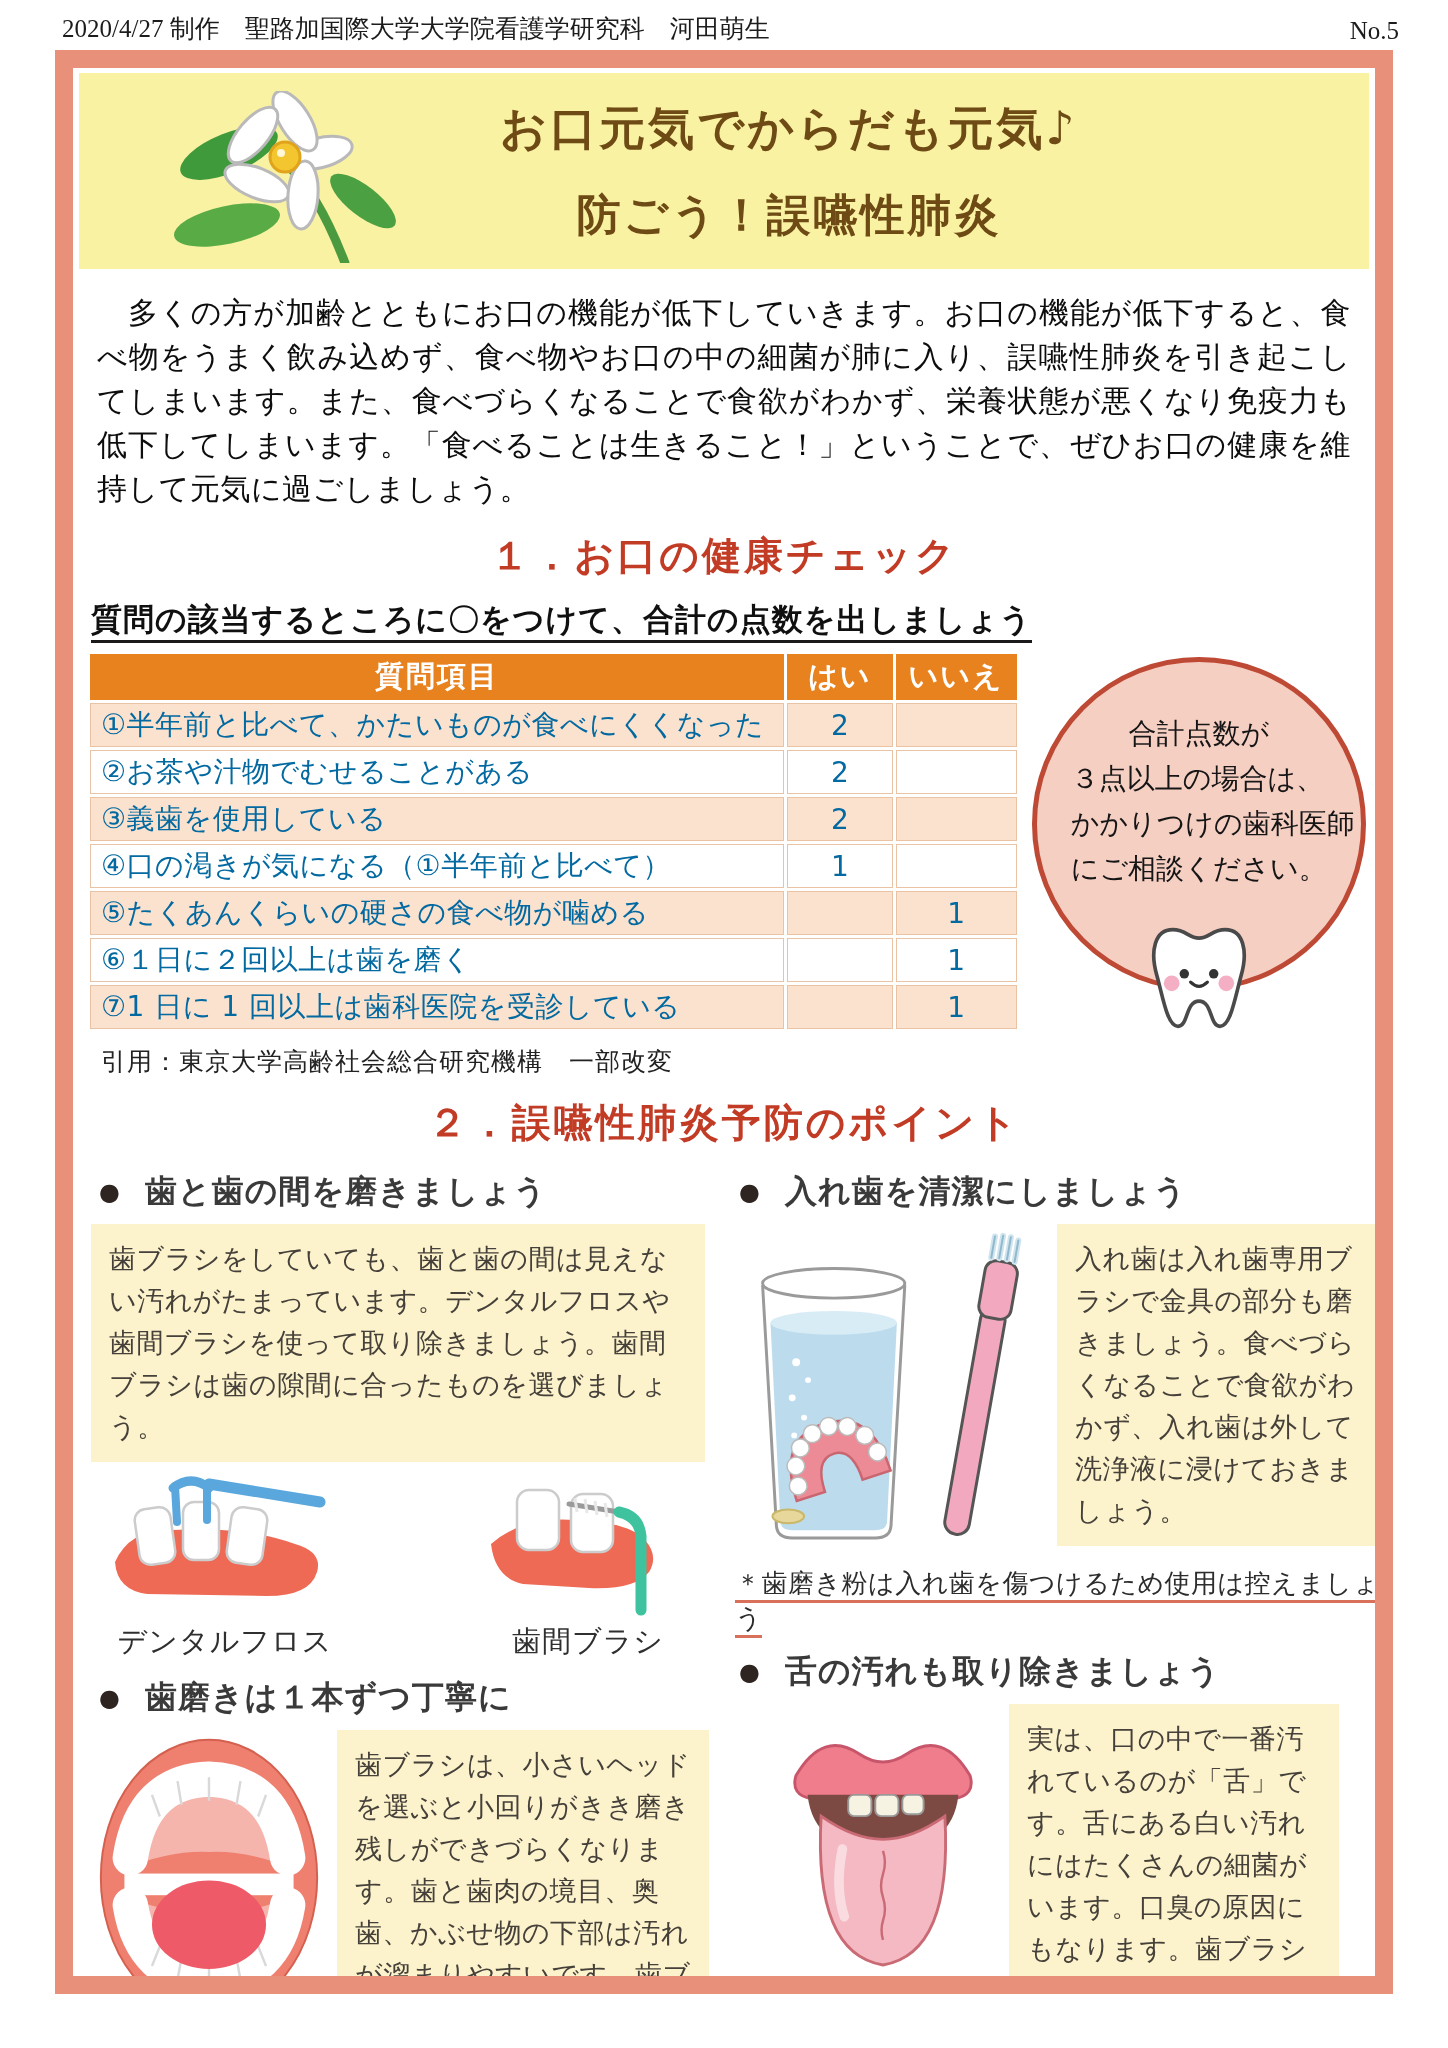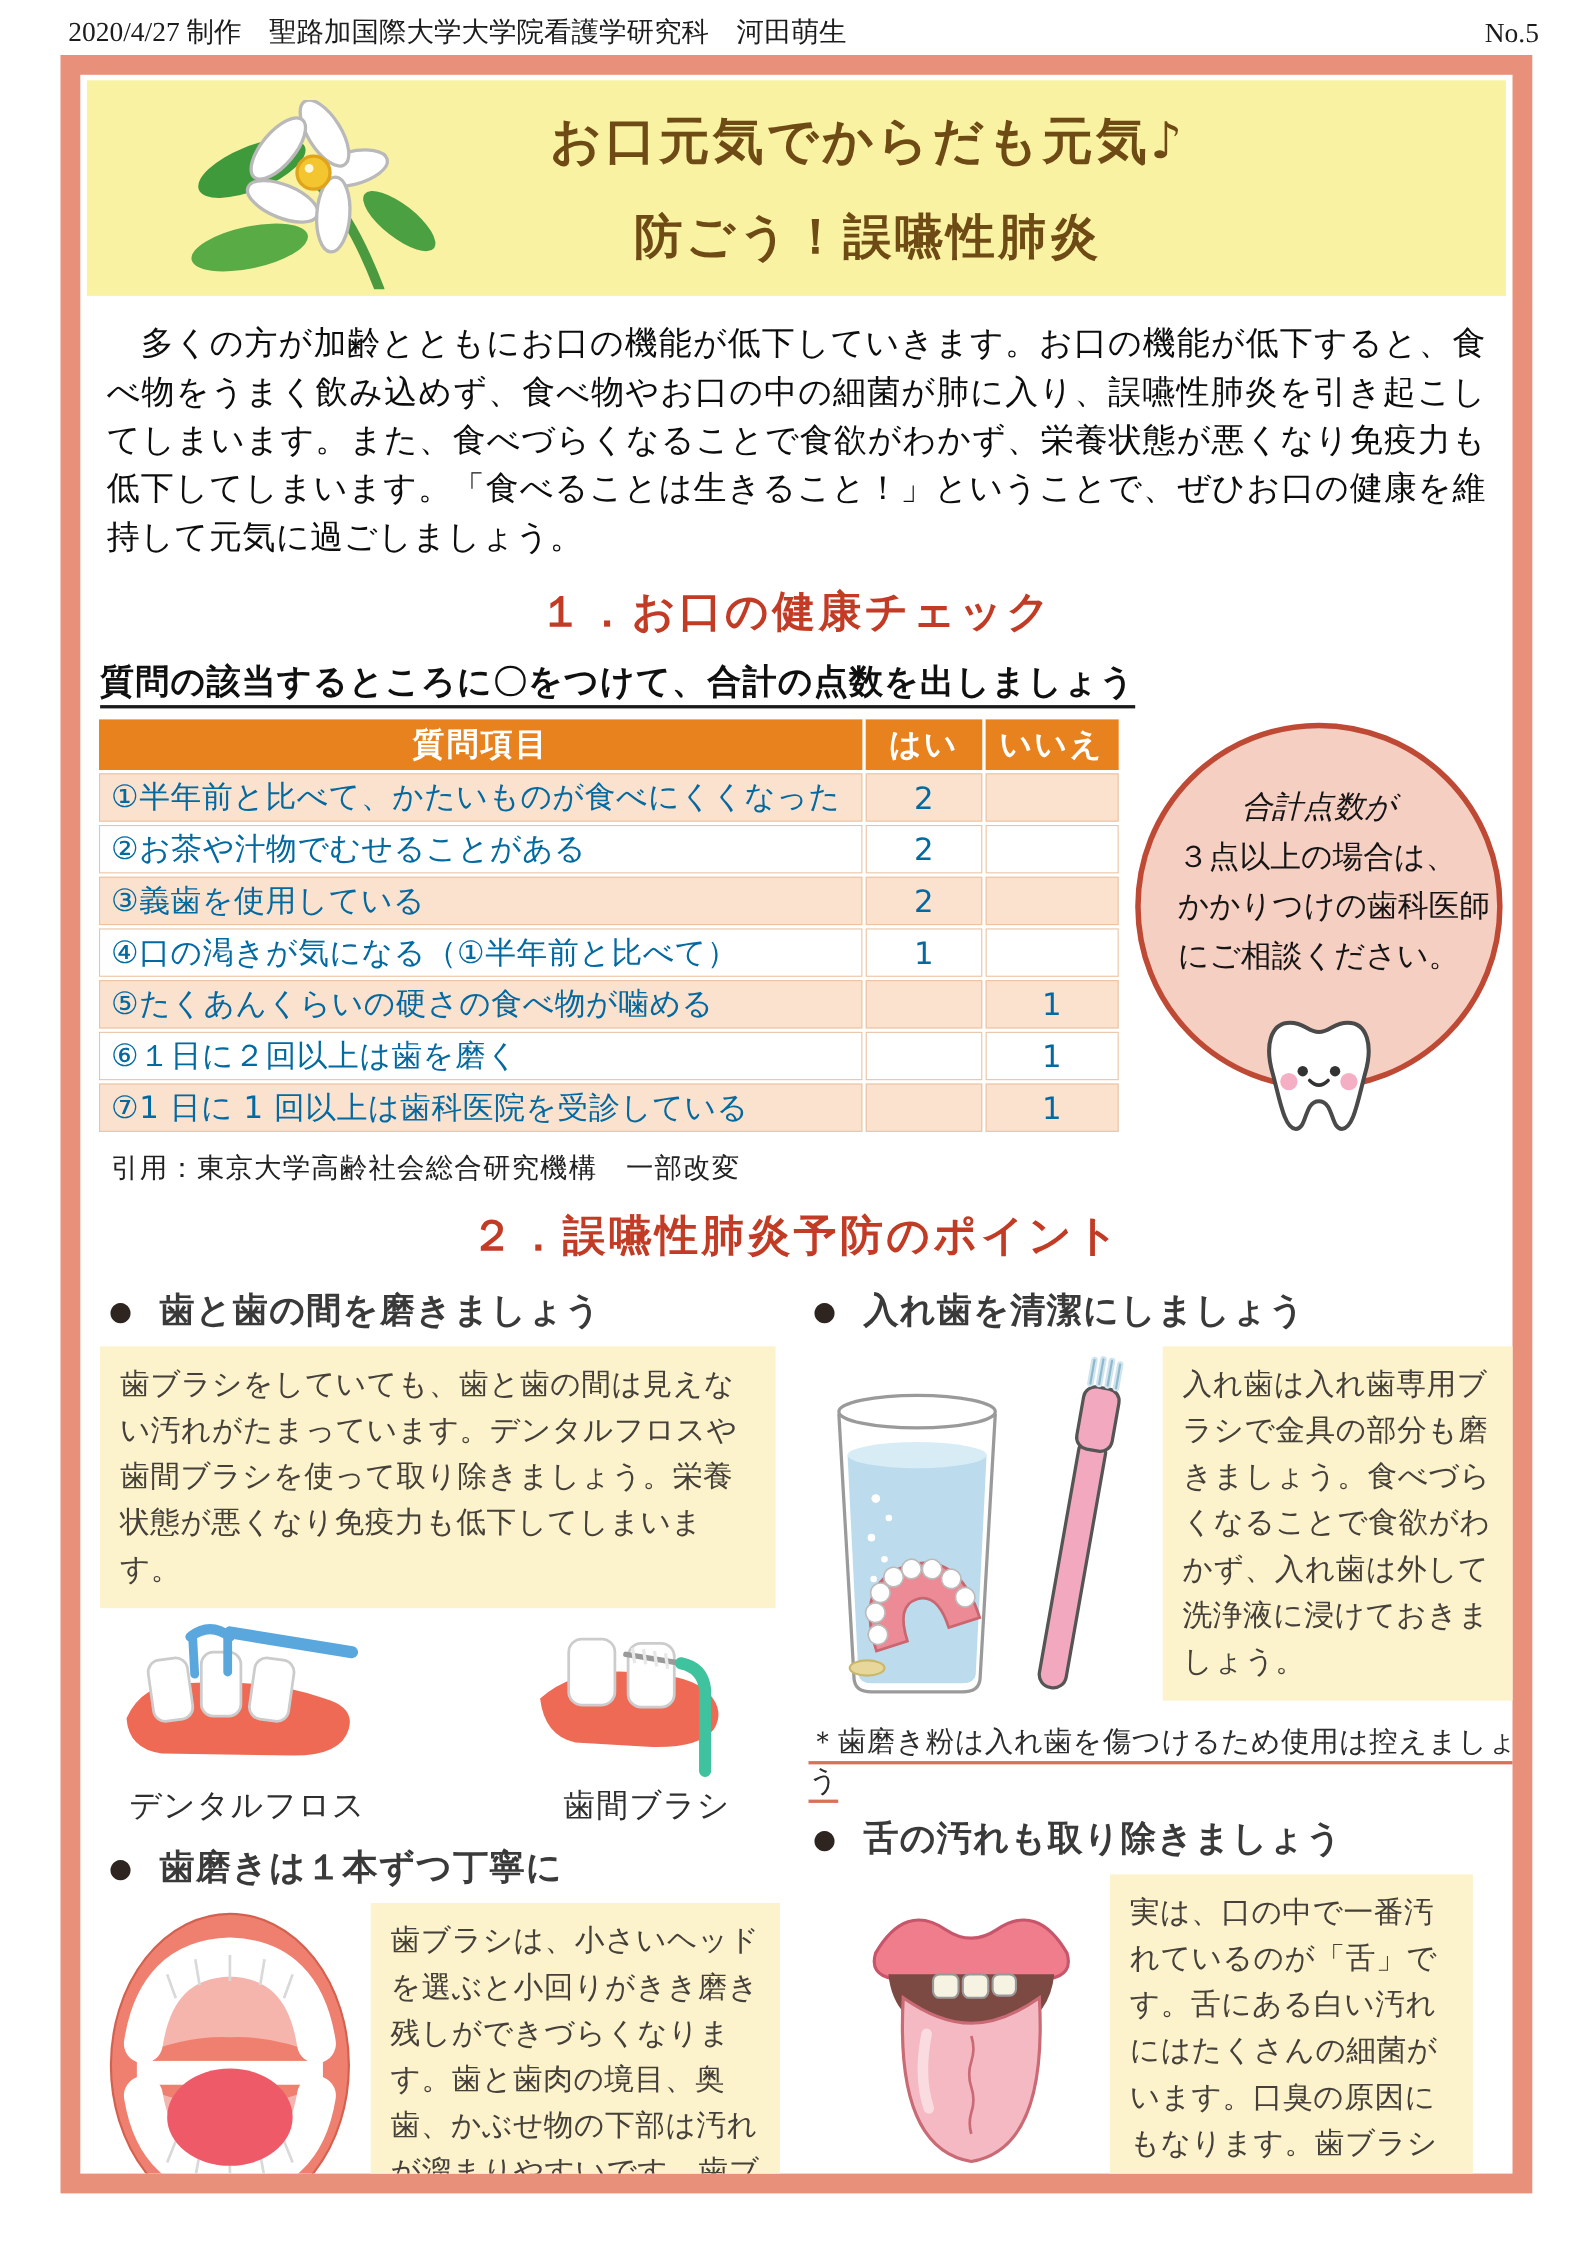--- a/index.html
+++ b/index.html
@@ -63,21 +63,21 @@
   table.quiz tr.peach td { background:#fbe2ce; }
   td.q-cell { padding-left:10px; letter-spacing:0.5px; }
   td.score { text-align:center; font-size:30px; }
   .circle-wrap { position:relative; width:352px; height:386px; }
   .advice-circle {
     position:absolute; left:12px; top:6px; width:334px; height:334px;
     background:#f6cfc3; border:5px solid #be4934; border-radius:50%;
     display:flex; flex-direction:column; justify-content:center;
     padding:0 0 46px 34px; font-size:28px; line-height:45px; color:#151515;
   }
-  .advice-circle .c-center { text-align:center; padding-right:34px;font-style:italic; }
+  .advice-circle .c-center { text-align:center; padding-right:34px; }
   .tooth-chr { position:absolute; left:116px; top:264px; width:126px; height:126px; }
   .citation { margin:8px 0 0 22px; font-size:25px; color:#222; letter-spacing:1px; }
   
   .topics {
     display:grid; grid-template-columns:626px 650px; column-gap:14px;
     margin:6px 0 0 12px;
   }
   .topic-header {
     display:flex; align-items:center; gap:24px;
     font-size:32px; color:#3a3a3a; font-weight:600;
@@ -207,21 +207,21 @@
 
   <div class="sec-heading">２．誤嚥性肺炎予防のポイント</div>
 
   <div class="topics">
 
     <div>
       <div class="topic-header">
         <span class="bullet">●</span>
         <span>歯と歯の間を磨きましょう</span>
       </div>
-      <div class="ybox" style="width:614px;">歯ブラシをしていても、歯と歯の間は見えない汚れがたまっています。デンタルフロスや歯間ブラシを使って取り除きましょう。栄養状態が悪くなり免疫力も低下してしまいます。</div>
+      <div class="ybox" style="width:614px;">歯ブラシをしていても、歯と歯の間は見えない汚れがたまっています。デンタルフロスや歯間ブラシを使って取り除きましょう。歯間ブラシは歯の隙間に合ったものを選びましょう。</div>
 
       <div class="floss-row">
         <div class="illus-col">
           <svg viewBox="0 0 260 150" width="260" height="150">
             <path d="M20 92 Q 35 58 78 60 Q 150 56 200 74 Q 228 82 222 102 Q 215 126 172 126 L 52 124 Q 22 120 20 92 Z" fill="#ee6a55"></path>
             <rect x="42" y="38" width="36" height="56" rx="11" fill="#ffffff" stroke="#cccccc" stroke-width="2.5" transform="rotate(-8 60 66)"></rect>
             <rect x="88" y="32" width="36" height="58" rx="11" fill="#ffffff" stroke="#cccccc" stroke-width="2.5"></rect>
             <rect x="134" y="38" width="36" height="56" rx="11" fill="#ffffff" stroke="#cccccc" stroke-width="2.5" transform="rotate(8 152 66)"></rect>
             <path d="M78 18 Q 96 4 114 18" stroke="#5aa7dd" stroke-width="9" fill="none" stroke-linecap="round"></path>
             <path d="M80 16 L82 52" stroke="#5aa7dd" stroke-width="8" stroke-linecap="round"></path>

